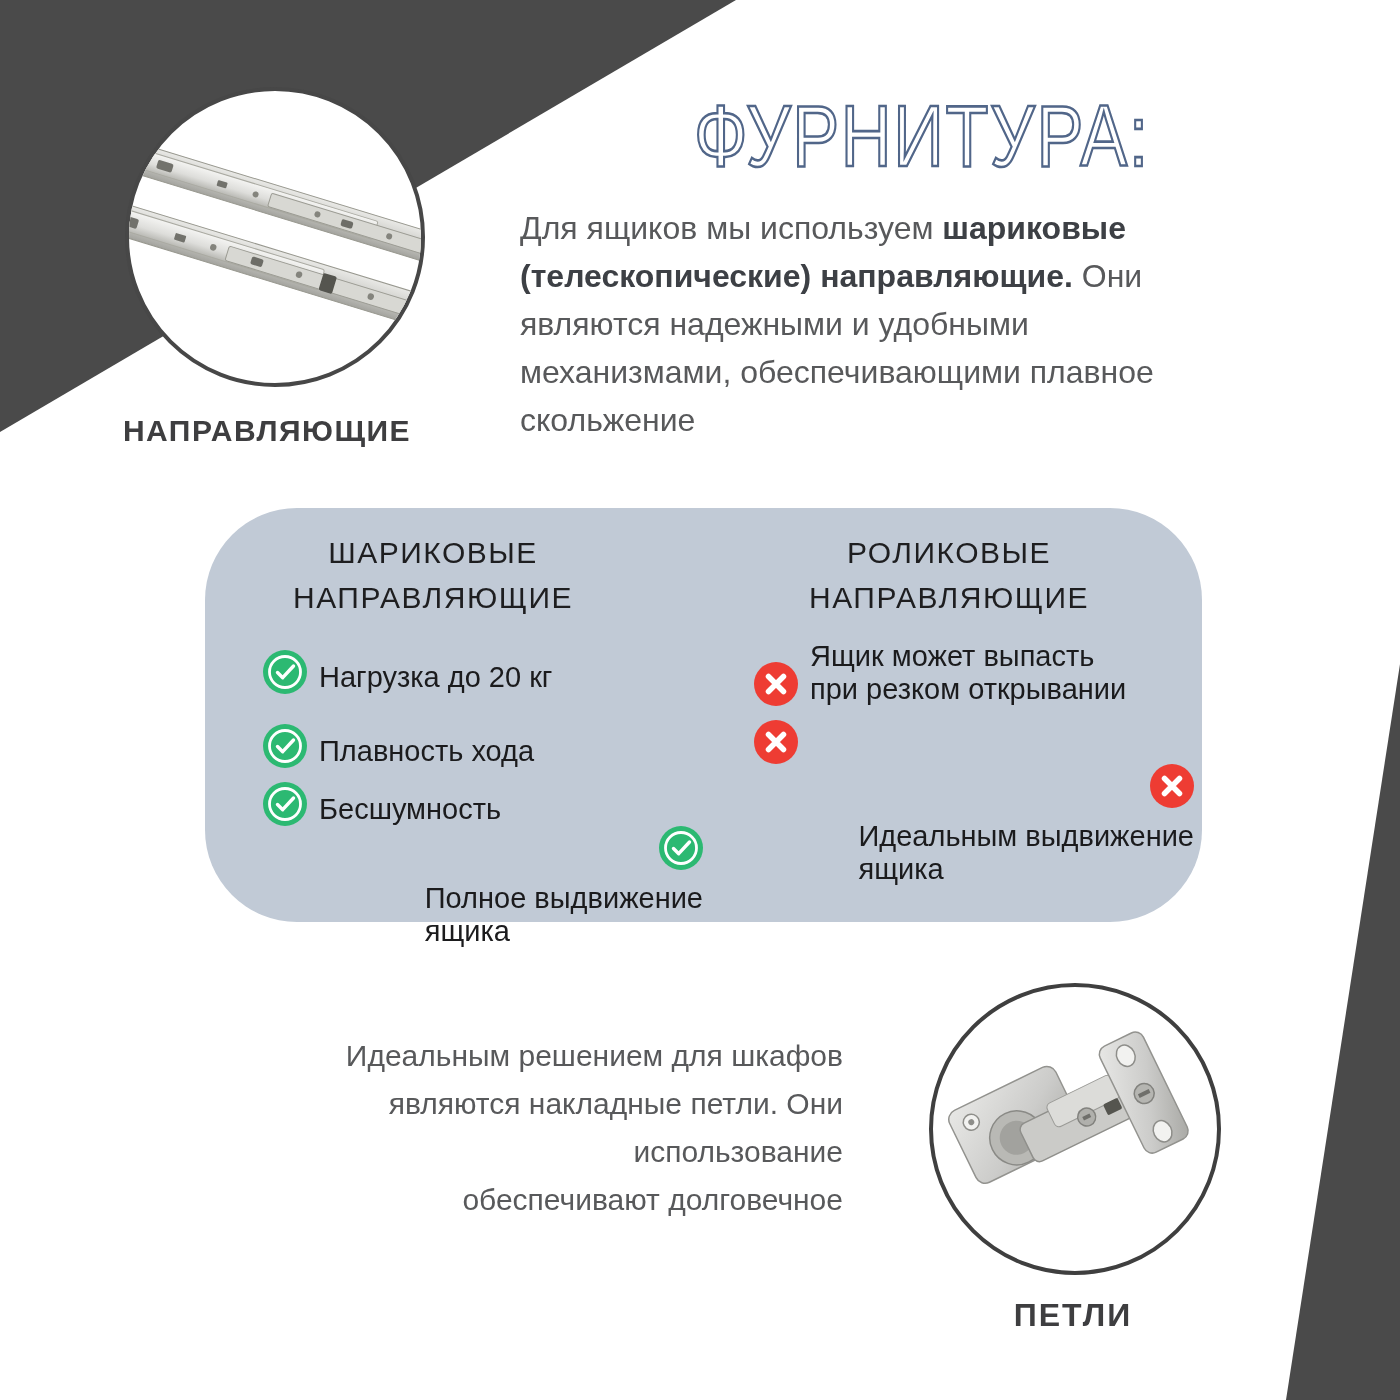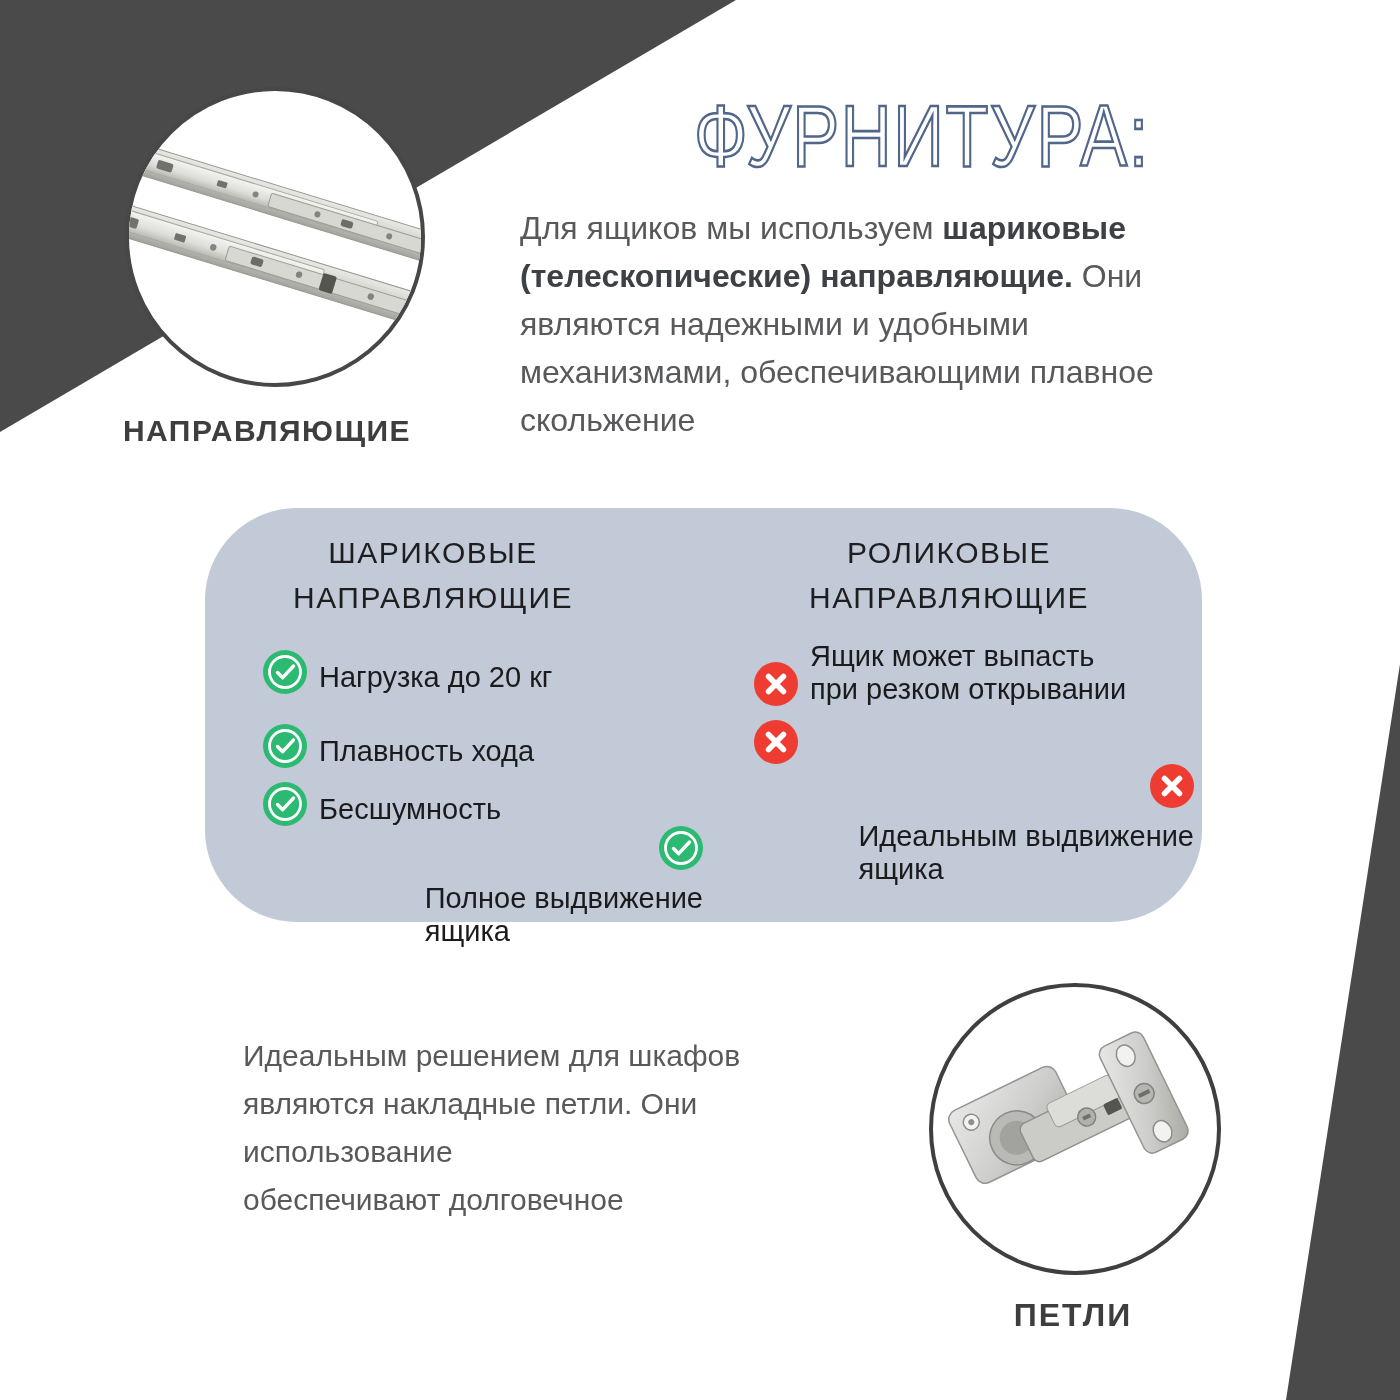--- a/index.html
+++ b/index.html
@@ -61,21 +61,21 @@
   .items.ball   { left:58px;  width:440px; }
   .items.roller { left:549px; width:440px; }
   .row { display:flex; align-items:flex-end; gap:12px; }
   .row.h62 { height:62px; } .row.h74 { height:74px; }
   .row.h58 { height:58px; } .row.h72 { height:72px;flex-direction:column; }
   .row .icon { width:44px; height:44px; flex:0 0 44px; }
   .row .txt { font-size:29px; line-height:33px; color:#1b1b1d; }
   
   .hinges-text {
     position:absolute; left:243px; top:1032px; width:600px; z-index:3;
-    font-size:30px; line-height:48px; color:#58595b;
+    text-align:right; font-size:30px; line-height:48px; color:#58595b;
   }
 </style>
 </head>
 <body>
 
 <div class="canvas">
 
   <div class="tri-top-left"></div>
   <div class="tri-bottom-right"></div>
 

